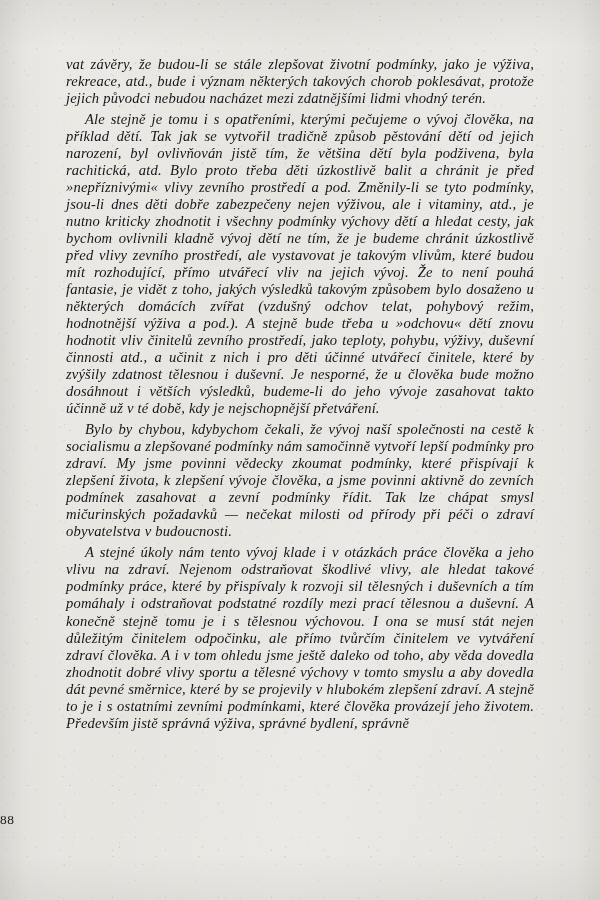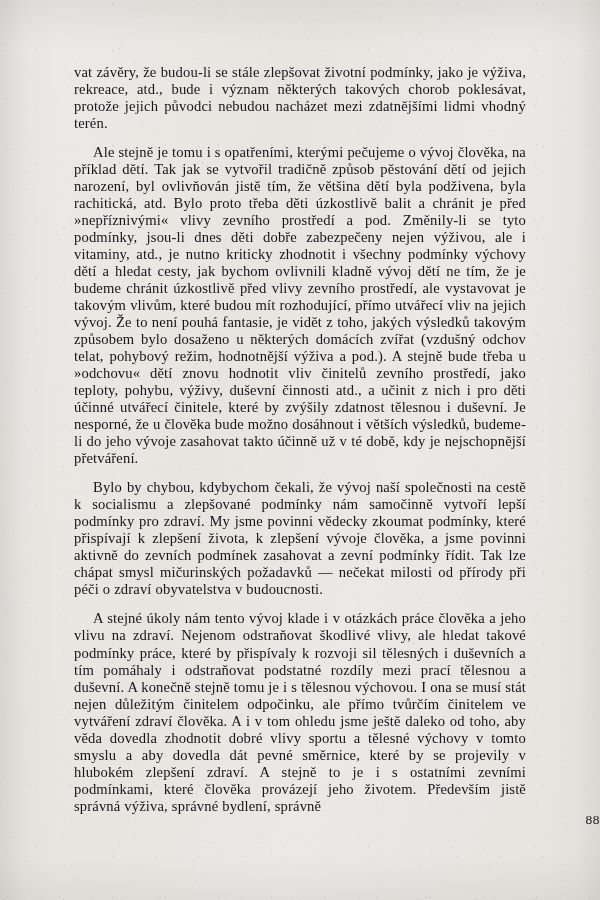--- a/index.html
+++ b/index.html
@@ -53,42 +53,43 @@
   }
 
   .text-block {
     position: absolute;
     left: 62px;
     top: 52px;
     width: 476px;
   }
 
   .para {
-    margin: 12px;
+    margin: 4px;
     text-align: justify;
     text-justify: inter-word;
     font-size: 14.6px;
     line-height: 17.02px;
     color: #16161a;
     text-indent: 19px;
     letter-spacing: 0.01em;
     word-spacing: 0.01em;
+    font-style: italic;
     -webkit-font-smoothing: none;
   }
 
   .para.first {
     text-indent: 0;
   }
 
   .page-number {
     position: absolute;
     left: 0;
     right: 0;
     top: 812px;
-    text-align: right;
+    text-align: left;
     font-size: 13.4px;
     color: #1b1b1f;
     letter-spacing: 0.04em;
   }
 </style>
 </head>
 <body>
 
 <div class="page">
 

